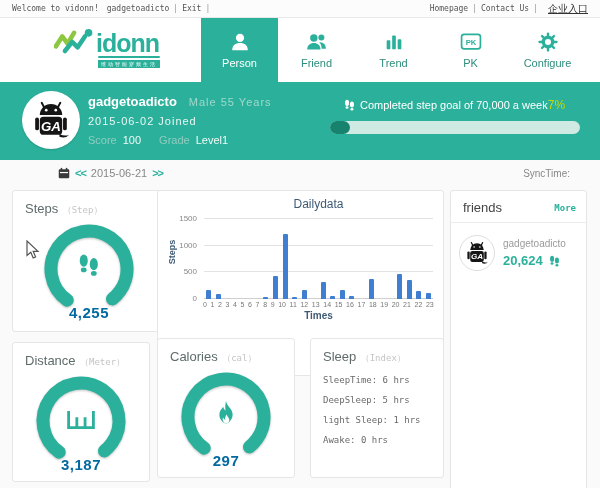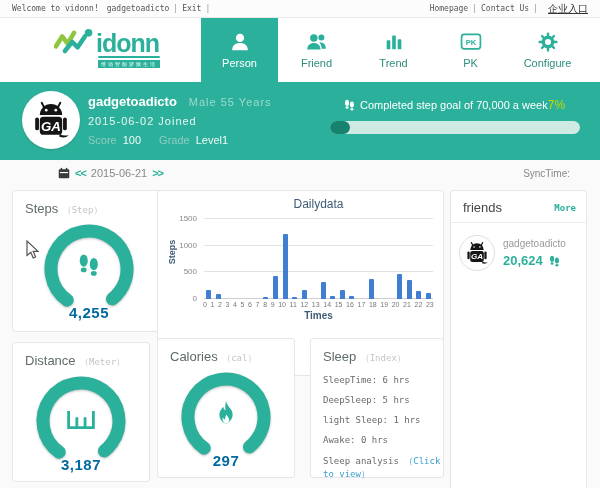--- a/index.html
+++ b/index.html
@@ -422,21 +422,18 @@
 <div class="card" id="card-sleep">
   <div class="card-title">
     <span class="t">Sleep</span>
     <span class="u">（Index）</span>
   </div>
   <div class="sleep-body">
     <div class="sleep-line">SleepTime: 6 hrs</div>
     <div class="sleep-line">DeepSleep: 5 hrs</div>
     <div class="sleep-line">light Sleep: 1 hrs</div>
     <div class="sleep-line">Awake: 0 hrs</div>
-    <div class="sleep-line">
-      <span>Sleep analysis </span><span class="sleep-link">（Click to view）</span>
-    </div>
   </div>
 </div>
 
 <svg class="cursor" width="14" height="20" viewBox="0 0 14 20">
   <polygon points="1,1 1,15.5 4.8,12.2 7.2,18 9.6,17 7.2,11.3 12,11.3" fill="#fff" stroke="#555" stroke-width="1.2"></polygon>
 </svg>
 
 </body></html>

